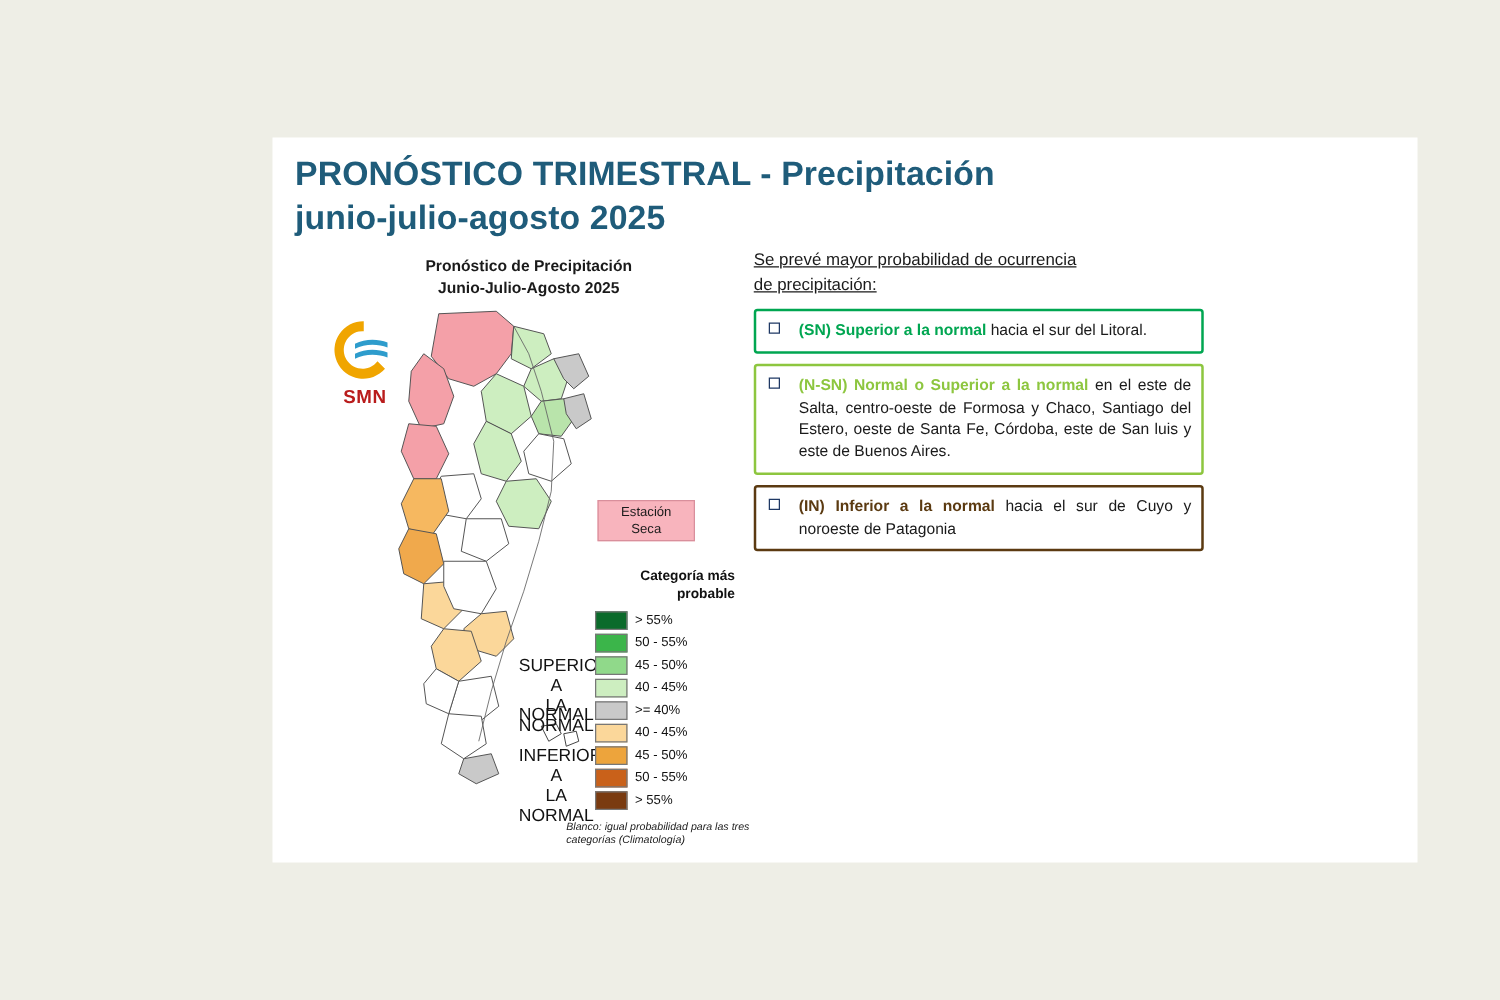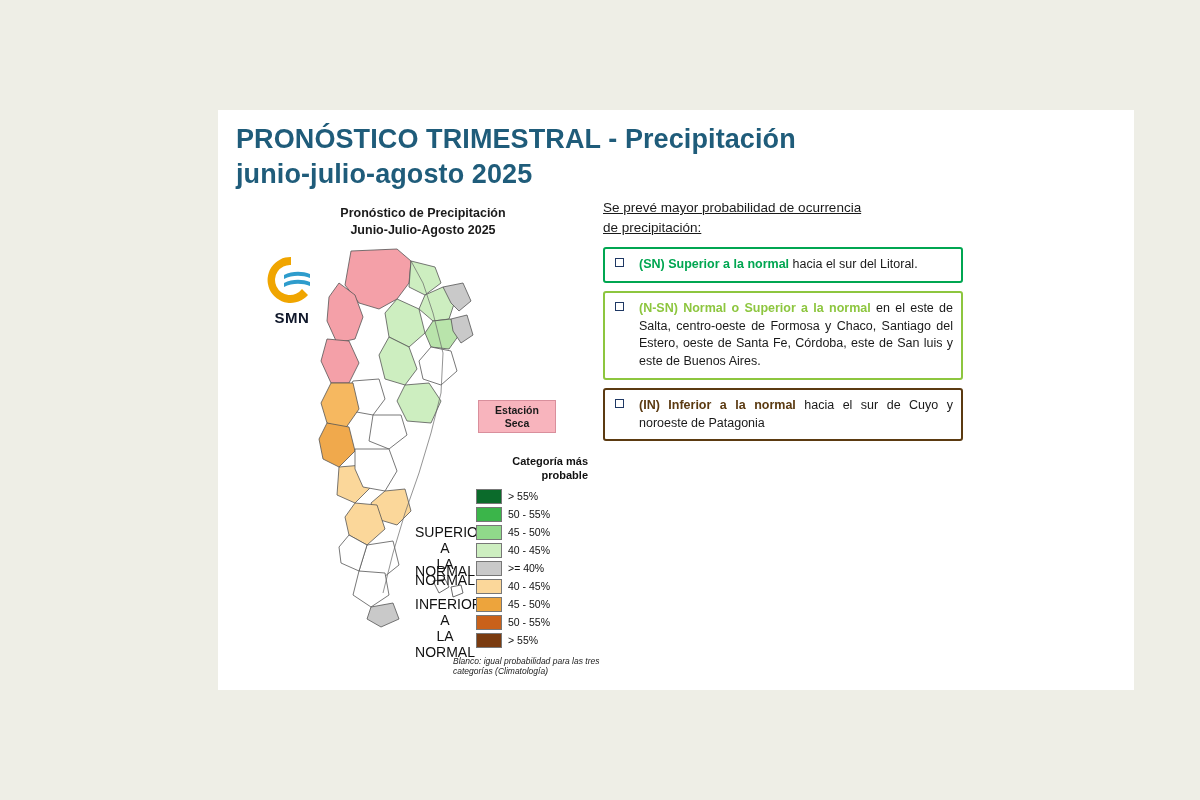--- a/index.html
+++ b/index.html
@@ -71,21 +71,21 @@
     height: 54px;
   }
   .smn-text {
     position: absolute;
     left: 0;
     top: 56px;
     width: 72px;
     text-align: center;
     font-size: 15px;
     font-weight: bold;
-    color: #0f172a;
+    color: #b91c1c;
     letter-spacing: 0.5px;
   }
 
   
   .map-svg {
     position: absolute;
     left: 55px;
     top: 38px;
   }
 
@@ -93,21 +93,21 @@
   .dry-season {
     position: absolute;
     left: 240px;
     top: 195px;
     width: 72px;
     padding: 3px 2px;
     background: #f8b4bd;
     border: 1px solid #d98f9c;
     text-align: center;
     font-size: 10.5px;
-    font-weight: bold;
+    font-weight: normal;
     color: #1a1a1a;
     line-height: 1.2;
   }
 
   
   .legend {
     position: absolute;
     left: 205px;
     top: 250px;
     width: 145px;

